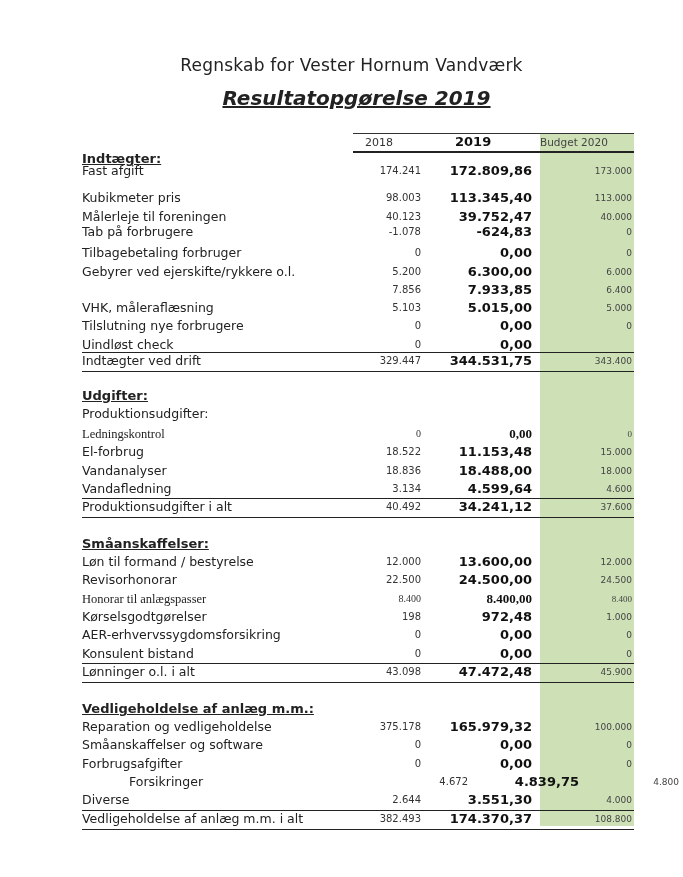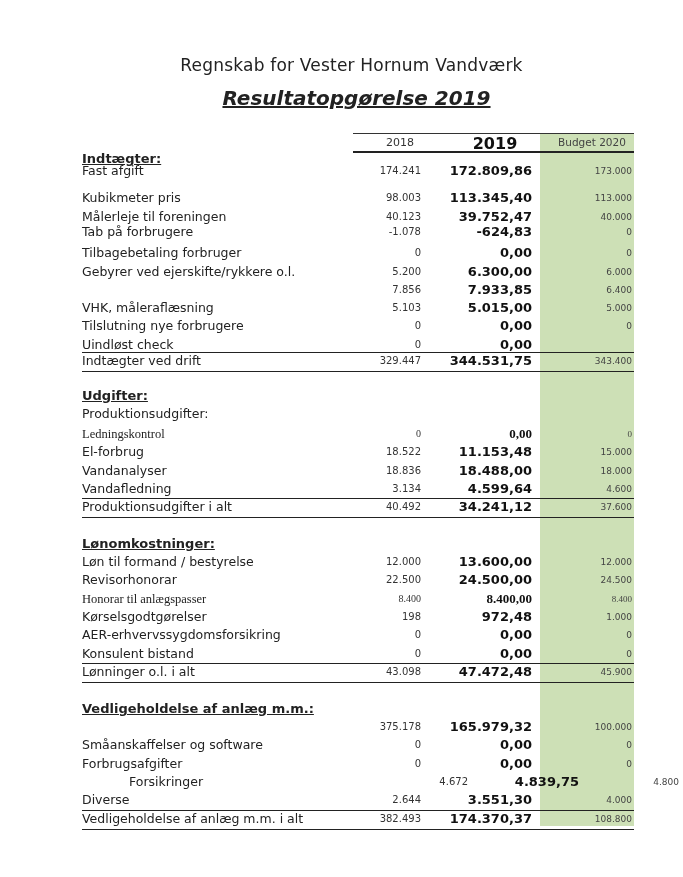--- a/index.html
+++ b/index.html
@@ -60,24 +60,24 @@
       top: 151px;
       width: 281px;
       height: 2px;
       background: #222;
     }
     .head-2018, .head-2019, .head-budget {
       position: absolute;
       top: 136px;
       font-size: 11px;
       color: #333;
-      text-align: center;
+      text-align: left;
     }
     .head-2018 { left: 365px; width: 70px; }
-    .head-2019 { left: 455px; width: 80px; font-weight: bold; font-size: 16px; top: 134px; color: #111; }
+    .head-2019 { left: 455px; width: 80px; font-weight: bold; font-size: 13px; top: 134px; color: #111; }
     .head-budget { left: 540px; width: 104px; color: #444; font-size: 10.5px; }
 
     .row {
       position: absolute;
       left: 82px;
       width: 552px;
       height: 18px;
       font-size: 12.5px;
       line-height: 18px;
     }
@@ -240,21 +240,21 @@
         <span class="v2019">4.599,64</span>
         <span class="vbudget">4.600</span>
       </div>
       <div class="row total-row" style="top: 498px;">
         <span class="label">Produktionsudgifter i alt</span>
         <span class="v2018">40.492</span>
         <span class="v2019">34.241,12</span>
         <span class="vbudget">37.600</span>
       </div>
       <div class="row section-title" style="top: 535px;">
-        <span class="label">Lønomkostninger:</span>
+        <span class="label">Småanskaffelser:</span>
       </div>
       <div class="row" style="top: 553px;">
         <span class="label">Løn til formand / bestyrelse</span>
         <span class="v2018">12.000</span>
         <span class="v2019">13.600,00</span>
         <span class="vbudget">12.000</span>
       </div>
       <div class="row" style="top: 571.3px;">
         <span class="label">Revisorhonorar</span>
         <span class="v2018">22.500</span>
@@ -288,20 +288,21 @@
       <div class="row total-row" style="top: 663px;">
         <span class="label">Lønninger o.l. i alt</span>
         <span class="v2018">43.098</span>
         <span class="v2019">47.472,48</span>
         <span class="vbudget">45.900</span>
       </div>
       <div class="row section-title" style="top: 700px;">
         <span class="label">Vedligeholdelse af anlæg m.m.:</span>
       </div>
       <div class="row" style="top: 718px;">
+        <span class="label">Reparation og vedligeholdelse</span>
         <span class="v2018">375.178</span>
         <span class="v2019">165.979,32</span>
         <span class="vbudget">100.000</span>
       </div>
       <div class="row" style="top: 736.3px;">
         <span class="label">Småanskaffelser og software</span>
         <span class="v2018">0</span>
         <span class="v2019">0,00</span>
         <span class="vbudget">0</span>
       </div>

